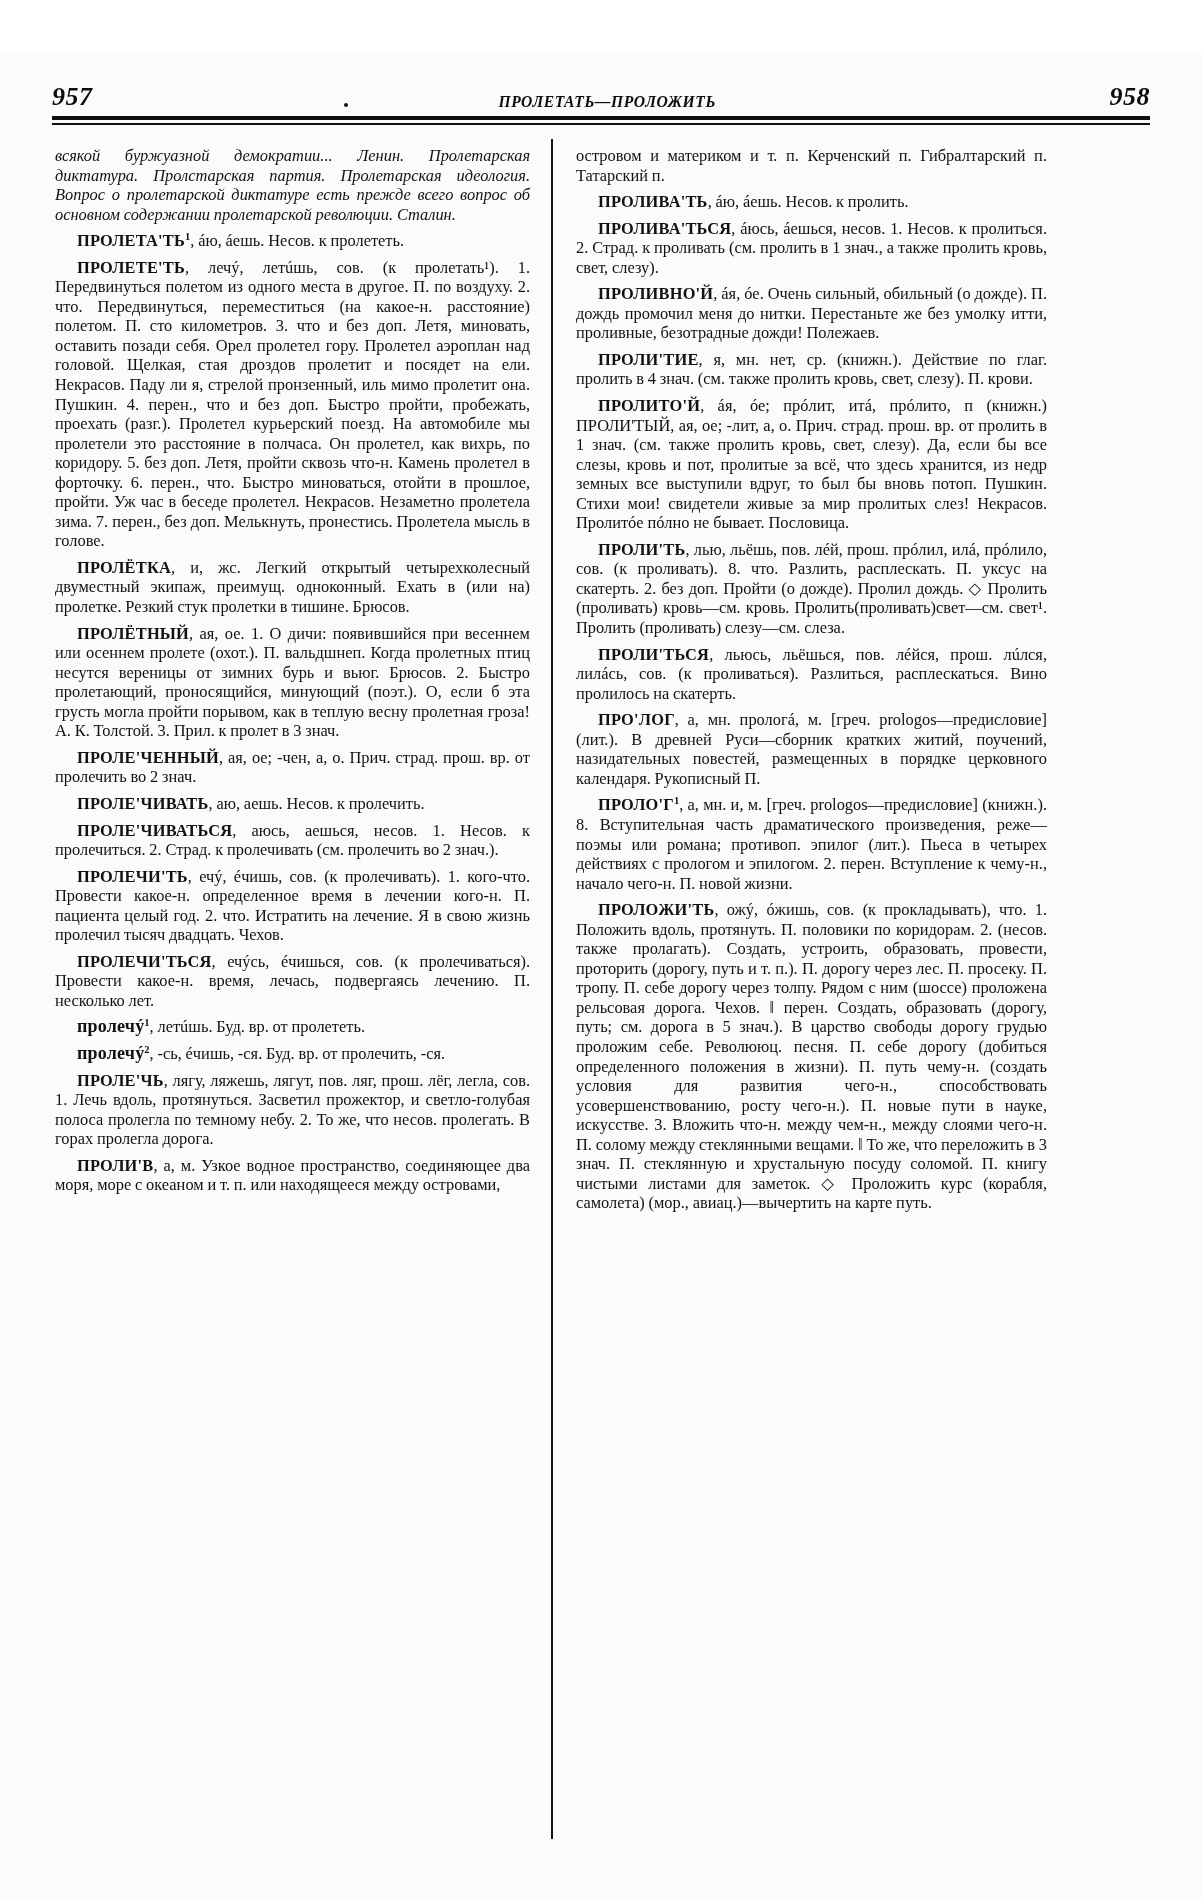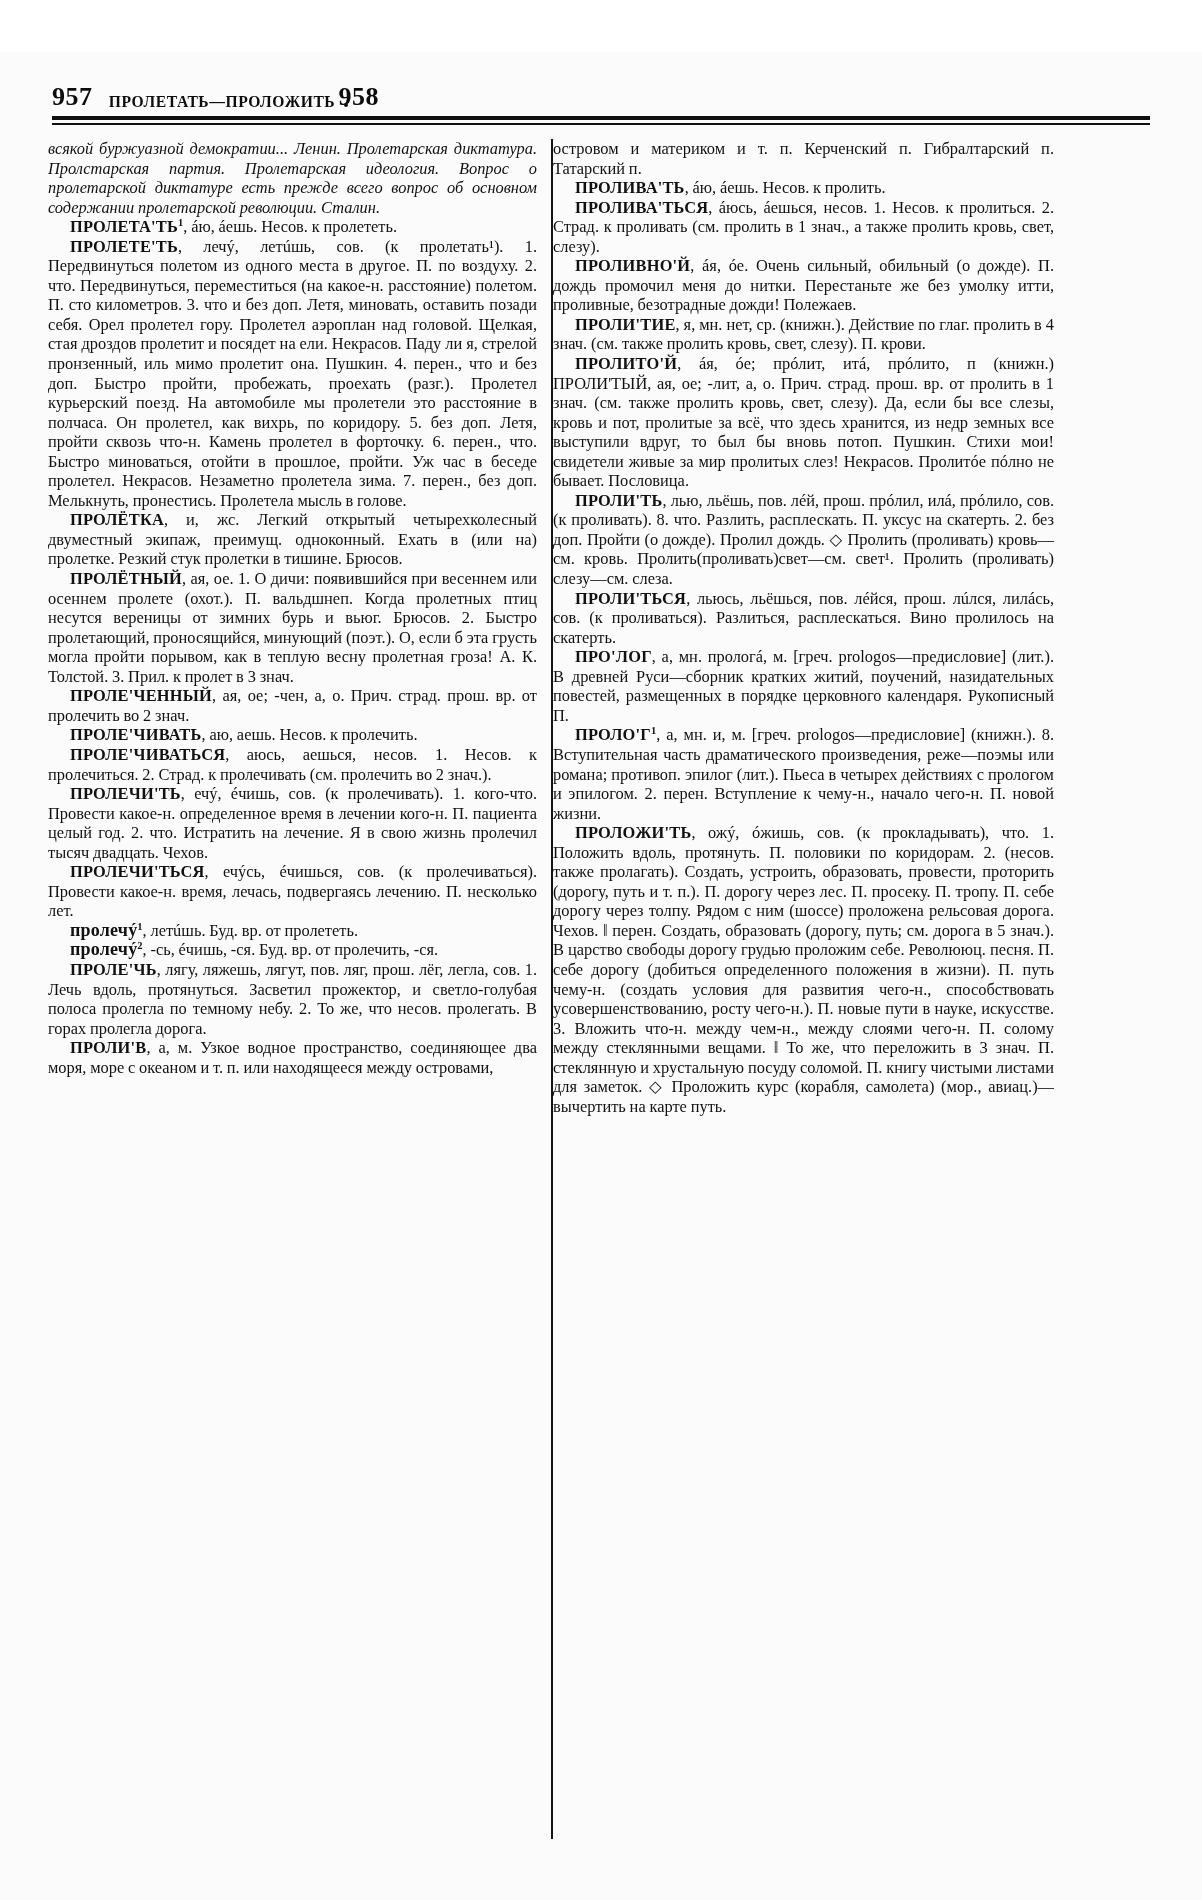--- a/index.html
+++ b/index.html
@@ -22,20 +22,22 @@
     box-sizing: border-box;
     padding: 0;
   }
   
   .running-head {
     position: relative;
     height: 58px;
     margin: 52px 52px 0 52px;
     display: flex;
     align-items: flex-end;
+    justify-content: space-between;
+    font-style: italic;
   }
   .folio {
     font-family: "Liberation Serif", serif;
     font-weight: bold;
     font-size: 26px;
     letter-spacing: 0.5px;
     line-height: 1;
     color: #0d0d0d;
   }
   .head-title {
@@ -79,29 +81,29 @@
   .columns {
     display: flex;
     margin: 14px 48px 0 48px;
     height: 1700px;
   }
   .col {
     width: 503px;
     box-sizing: border-box;
   }
   .col-left { padding-right: 14px; }
-  .col-right { border-left: 2px solid #131313; }
+  .col-right { padding-left: 16px; border-left: 2px solid #131313; }
 
   .entry {
     font-size: 16.4px;
     line-height: 19.55px;
     text-align: justify;
     text-justify: inter-word;
     hyphens: manual;
-    margin: 0;
+    margin: 7px;
     text-indent: 22px;
     word-spacing: -0.3px;
   }
   .entry.cont { text-indent: 0; }
 
   .hw {
     font-weight: bold;
     letter-spacing: 0.2px;
   }
   .hw-sm {

